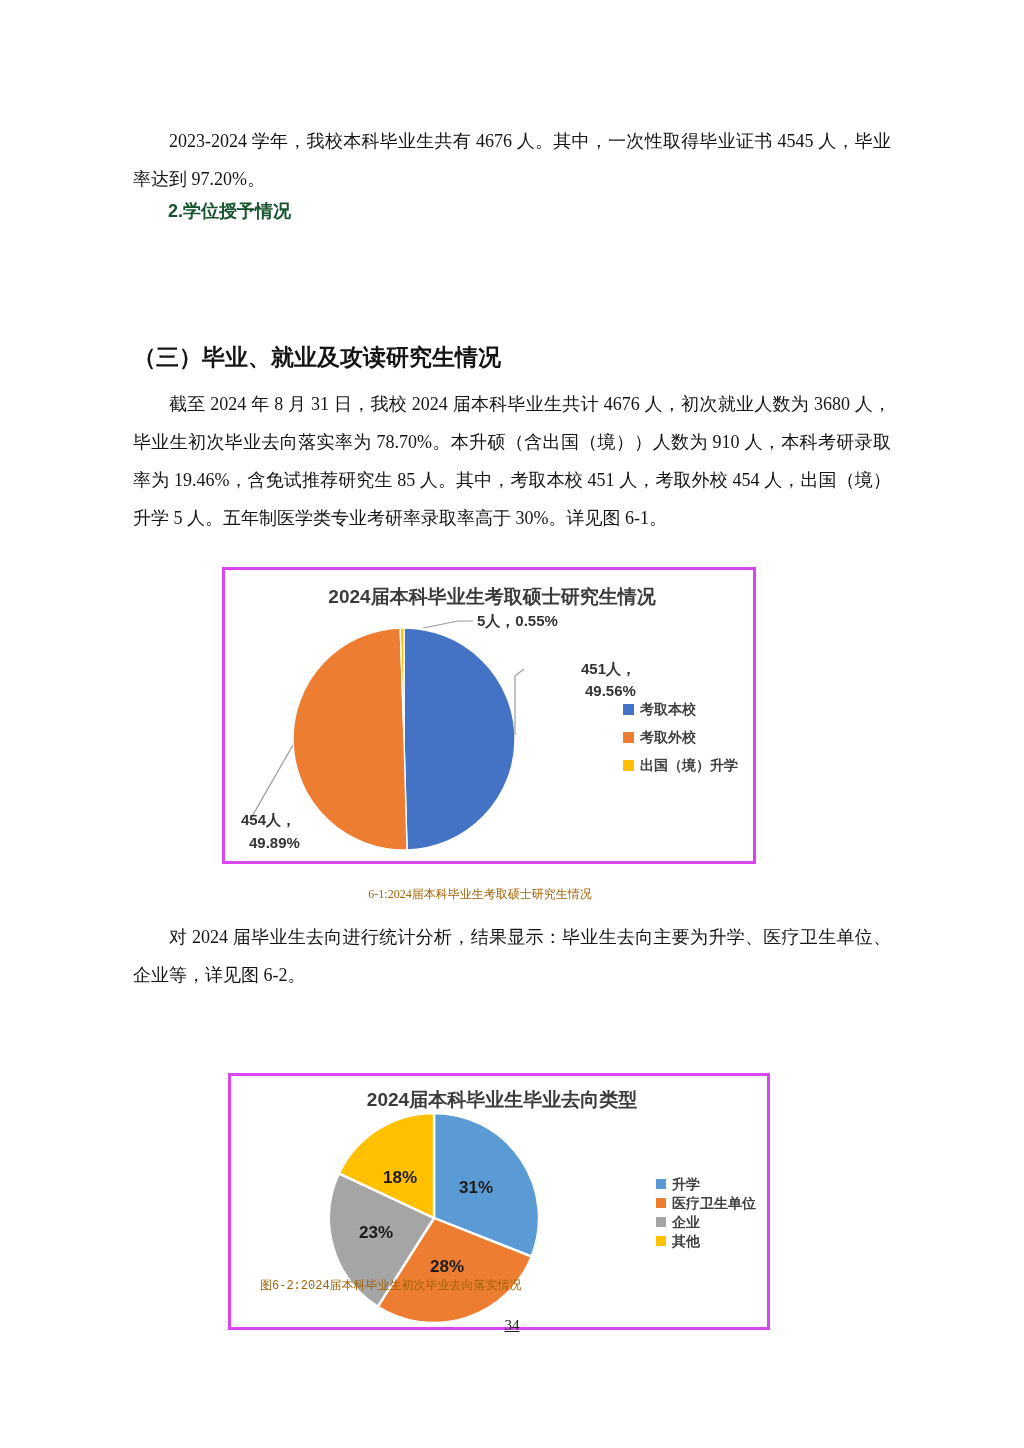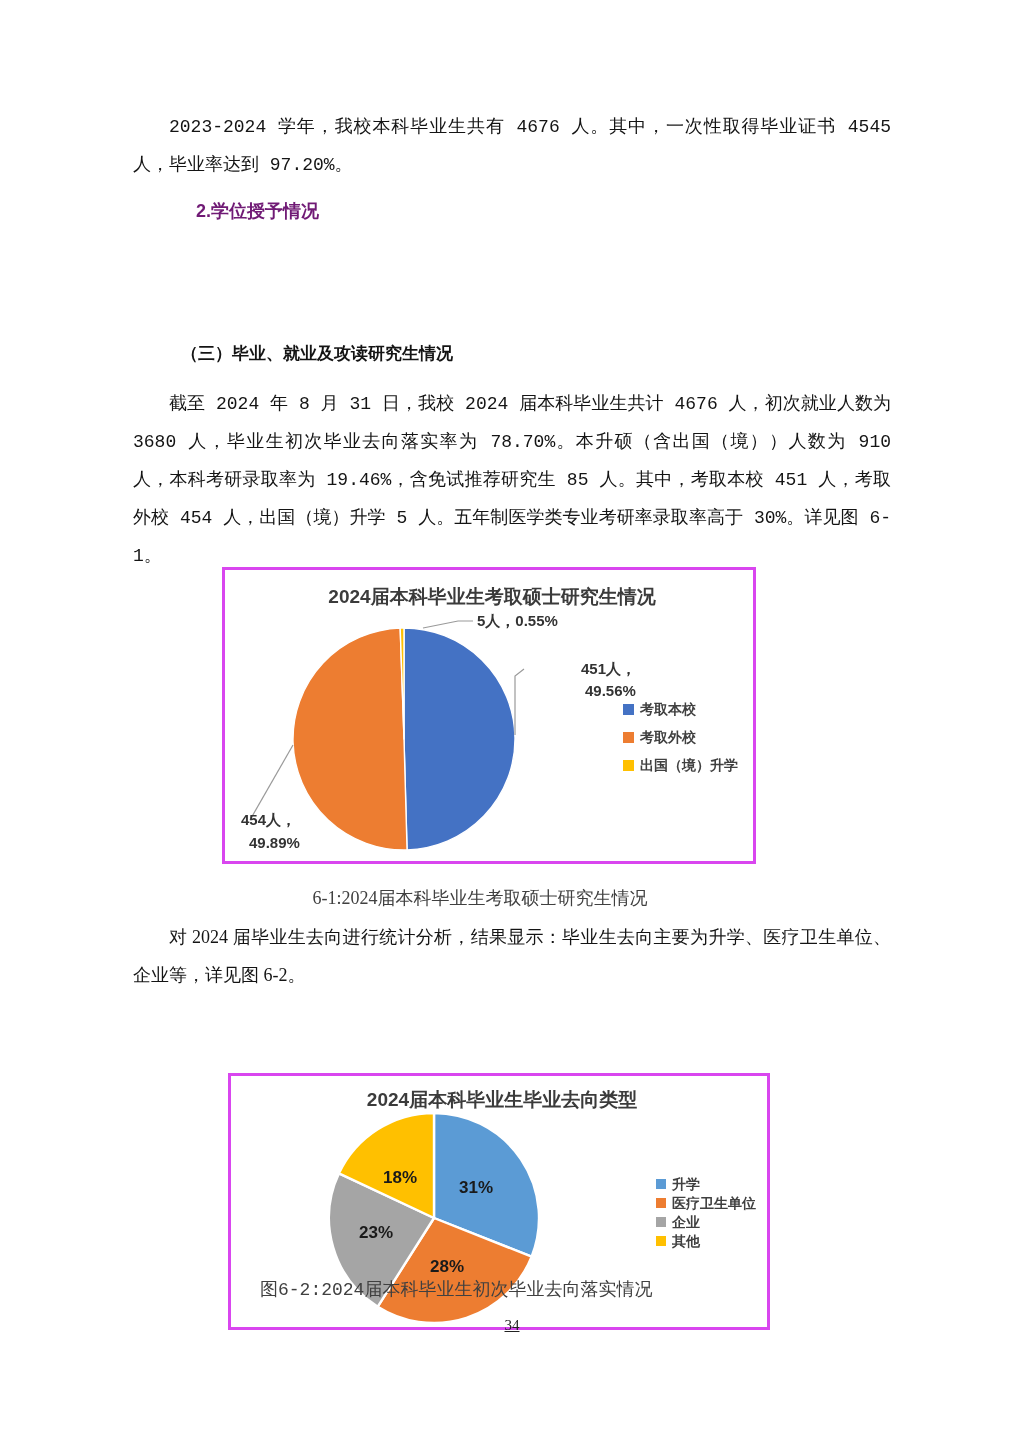--- a/index.html
+++ b/index.html
@@ -22,31 +22,29 @@
     text-align: justify;
     text-indent: 2em;
     color: #141414;
   }
   .h-sub {
     position: absolute;
     left: 168px;
     font-family: "Liberation Sans", "DejaVu Sans", sans-serif;
     font-size: 18px;
     font-weight: bold;
-    color: #701a75;
-    margin-left: 28px;
+    color: #14532d;
   }
   .h-section {
     position: absolute;
     left: 133px;
     font-family: "Liberation Sans", "DejaVu Sans", sans-serif;
-    font-size: 17px;
+    font-size: 23px;
     font-weight: bold;
     color: #141414;
-    margin-left: 48px;
   }
   .chart-box {
     position: absolute;
     background: #ffffff;
     border: 3px solid #d946ef;
   }
   .chart-box svg { display: block; }
   .chart-title {
     font-family: "Liberation Sans", "DejaVu Sans", sans-serif;
     font-size: 19px;
@@ -71,22 +69,22 @@
     font-weight: bold;
     fill: #1a1a1a;
   }
   .leader {
     fill: none;
     stroke: #9a9a9a;
     stroke-width: 1.2;
   }
   .caption {
     position: absolute;
-    font-size: 18px;
-    color: #404040;
+    font-size: 12px;
+    color: #a16207;
   }
   .caption-center {
     left: 0;
     width: 960px;
     text-align: center;
   }
   .page-number {
     position: absolute;
     left: 0;
     width: 1024px;
@@ -94,28 +92,28 @@
     font-size: 15px;
     color: #222222;
     text-decoration: underline;
   }
 </style>
 </head>
 <body>
 
 <div class="page">
 
-  <p class="para" style="top:108px;font-family:Liberation Mono, monospace;">2023-2024 学年，我校本科毕业生共有 4676 人。其中，一次性取得毕业证书 4545 人，毕业率达到 97.20%。</p>
+  <p class="para" style="top:122px;">2023-2024 学年，我校本科毕业生共有 4676 人。其中，一次性取得毕业证书 4545 人，毕业率达到 97.20%。</p>
 
   <h3 class="h-sub" style="top:199px;">2.学位授予情况</h3>
 
 
   <h2 class="h-section" style="top:342px;">（三）毕业、就业及攻读研究生情况</h2>
 
-  <p class="para" style="top:385px;font-family:Liberation Mono, monospace;">截至 2024 年 8 月 31 日，我校 2024 届本科毕业生共计 4676 人，初次就业人数为 3680 人，毕业生初次毕业去向落实率为 78.70%。本升硕（含出国（境））人数为 910 人，本科考研录取率为 19.46%，含免试推荐研究生 85 人。其中，考取本校 451 人，考取外校 454 人，出国（境）升学 5 人。五年制医学类专业考研率录取率高于 30%。详见图 6-1。</p>
+  <p class="para" style="top:385px;">截至 2024 年 8 月 31 日，我校 2024 届本科毕业生共计 4676 人，初次就业人数为 3680 人，毕业生初次毕业去向落实率为 78.70%。本升硕（含出国（境））人数为 910 人，本科考研录取率为 19.46%，含免试推荐研究生 85 人。其中，考取本校 451 人，考取外校 454 人，出国（境）升学 5 人。五年制医学类专业考研率录取率高于 30%。详见图 6-1。</p>
 
   <div class="chart-box" style="left:222px; top:567px; width:534px; height:297px;">
     <svg width="532" height="295" viewBox="0 0 532 295">
       <text class="chart-title" x="267" y="33" text-anchor="middle">2024届本科毕业生考取硕士研究生情况</text>
 
       <g>
           <path d="M179,169 L179,58 A111,111 0 0 1 182.06525234387308,279.9576686311874 Z" fill="#4472C4" stroke="#ffffff" stroke-width="1.4" stroke-linejoin="round"></path>
           <path d="M179,169 L182.06525234387308,279.9576686311874 A111,111 0 0 1 175.16870857436243,58.066140398831166 Z" fill="#ED7D31" stroke="#ffffff" stroke-width="1.4" stroke-linejoin="round"></path>
           <path d="M179,169 L175.16870857436243,58.066140398831166 A111,111 0 0 1 178.99999999999997,58 Z" fill="#FFC000" stroke="#ffffff" stroke-width="1.4" stroke-linejoin="round"></path>
         </g>

